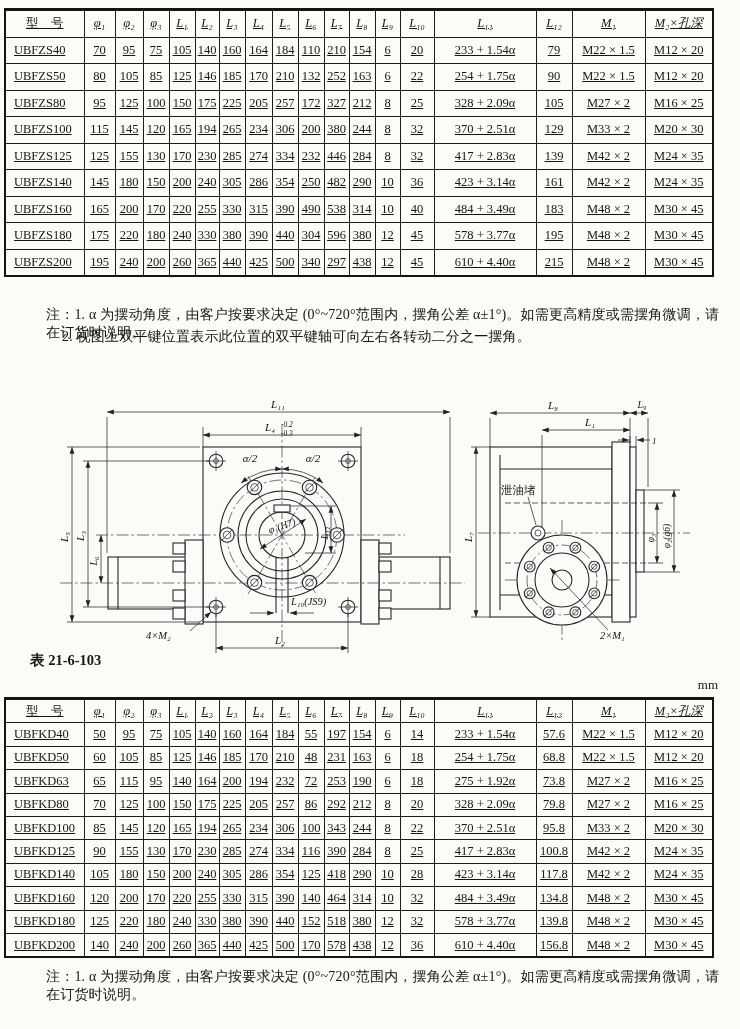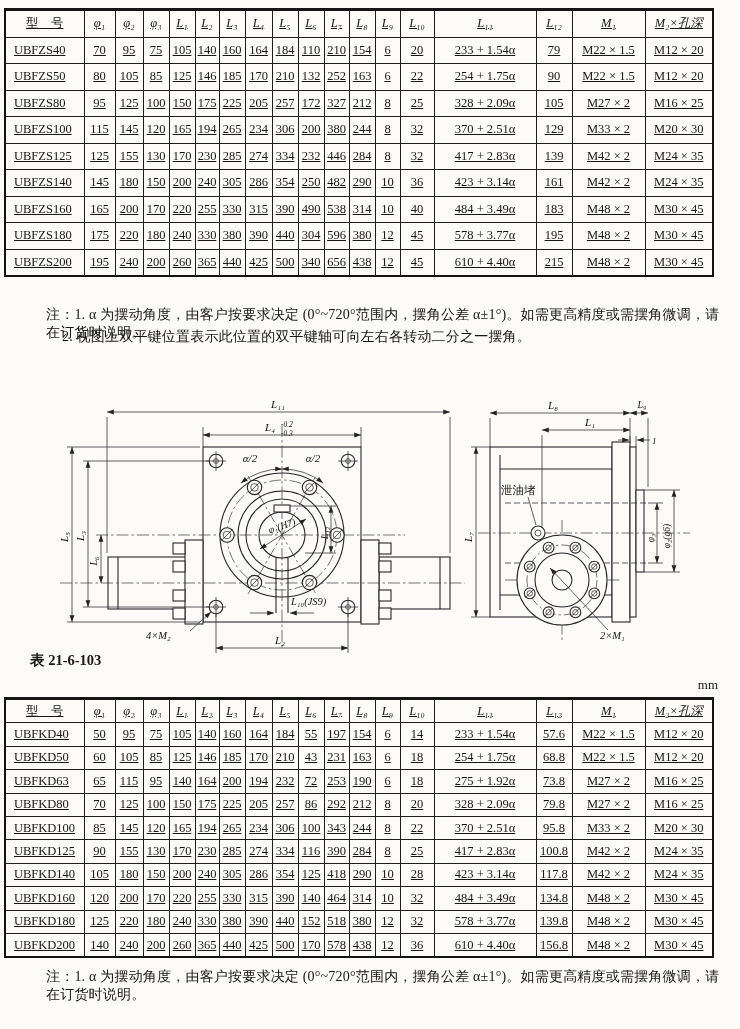--- a/index.html
+++ b/index.html
@@ -251,21 +251,21 @@
           <td class="model">UBFZS200</td>
           <td>195</td>
           <td>240</td>
           <td>200</td>
           <td>260</td>
           <td>365</td>
           <td>440</td>
           <td>425</td>
           <td>500</td>
           <td>340</td>
-          <td>656</td>
+          <td>297</td>
           <td>438</td>
           <td>12</td>
           <td>45</td>
           <td>610 + 4.40α</td>
           <td>215</td>
           <td>M48 × 2</td>
           <td>M30 × 45</td>
         </tr>
       </tbody>
   </table>
@@ -562,21 +562,21 @@
         <tr>
           <td class="model">UBFKD50</td>
           <td>60</td>
           <td>105</td>
           <td>85</td>
           <td>125</td>
           <td>146</td>
           <td>185</td>
           <td>170</td>
           <td>210</td>
-          <td>43</td>
+          <td>48</td>
           <td>231</td>
           <td>163</td>
           <td>6</td>
           <td>18</td>
           <td>254 + 1.75α</td>
           <td>68.8</td>
           <td>M22 × 1.5</td>
           <td>M12 × 20</td>
         </tr>
         <tr>

